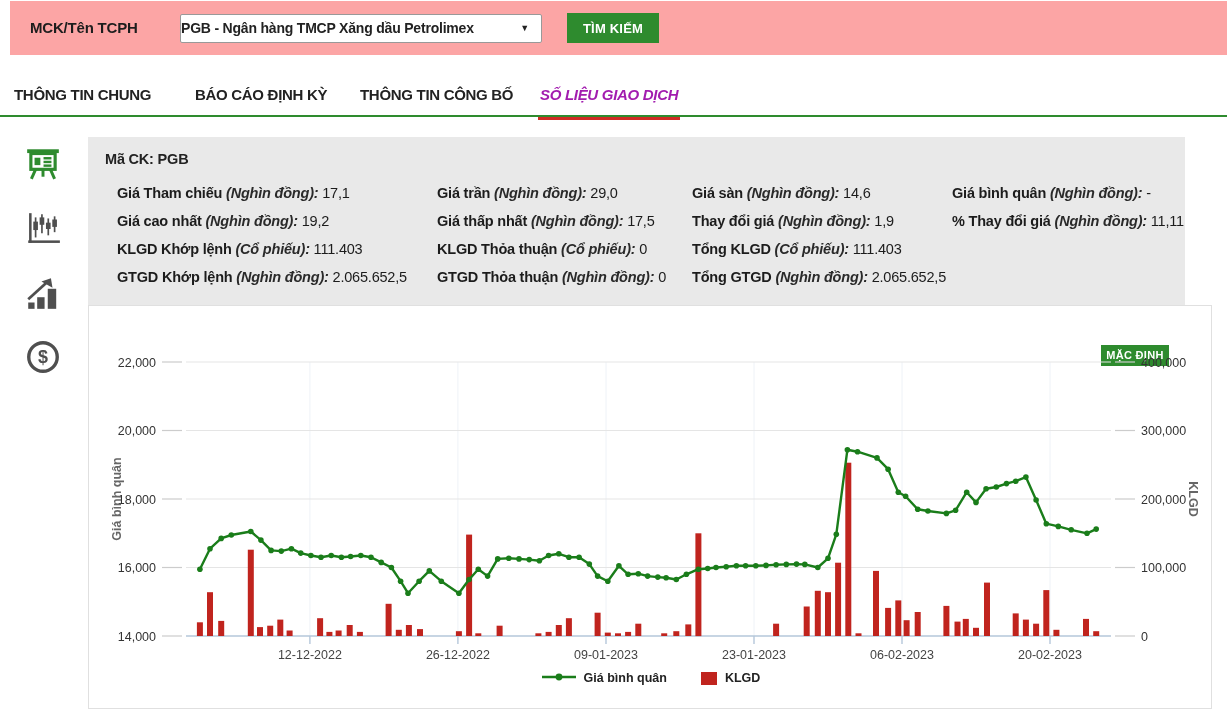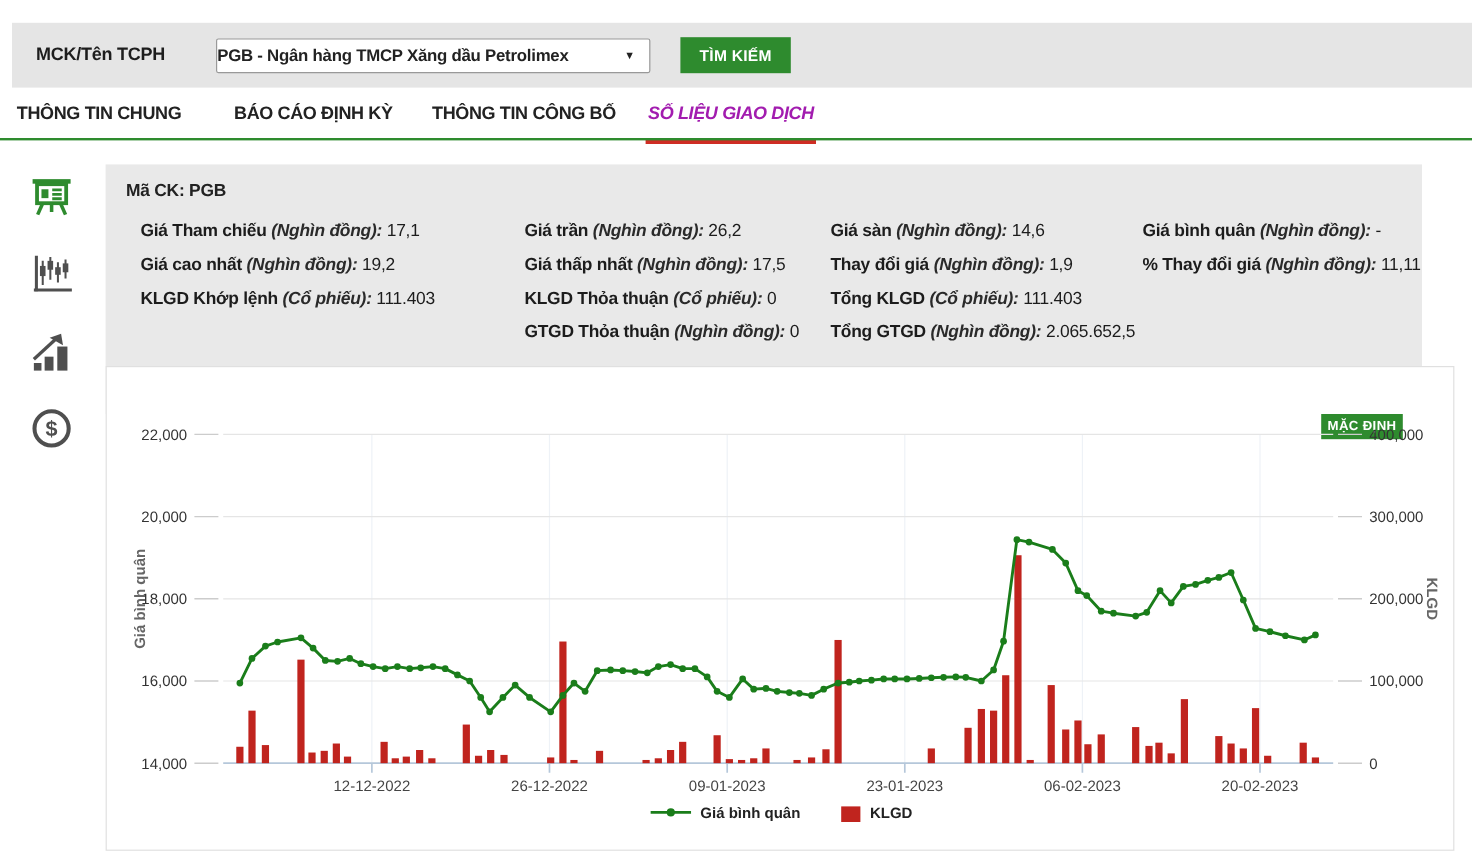--- a/index.html
+++ b/index.html
@@ -1,20 +1,20 @@
 <!DOCTYPE html>
 <html><head>
 <meta charset="utf-8">
 <style>
   * { margin:0; padding:0; box-sizing:border-box; }
   html,body { width:1227px; height:709px; background:#fff; overflow:hidden;
     font-family:"Liberation Sans","DejaVu Sans",sans-serif; color:#222; }
 
   
-  #topbar { position:absolute; left:10px; top:19px; width:1217px; height:54px; background:#e5e5e5; }
+  #topbar { position:absolute; left:10px; top:1px; width:1217px; height:54px; background:#fca5a5; }
   #topbar-label { position:absolute; left:20px; top:18px; font-size:15px; font-weight:700; letter-spacing:-0.2px; color:#1d1d1d; }
   #ticker-dropdown { position:absolute; left:170px; top:13px; width:362px; height:29px; background:#fff;
      border:1px solid #999; border-radius:2px; font-size:14px; font-weight:700; letter-spacing:-0.2px;
      line-height:27px; cursor:pointer; }
   #dropdown-arrow { position:absolute; right:12px; top:0; font-size:9px; color:#222; line-height:27px; }
   #search-button { position:absolute; left:557px; top:12px; width:92px; height:30px; background:#2e8b2e;
      color:#fff; border:none; font-size:13px; font-weight:700; letter-spacing:0.2px; cursor:pointer;
      font-family:inherit; }
 
   
@@ -117,23 +117,24 @@
 
 <div id="info-panel">
   <div id="stock-code-row">
     <span>Mã CK:</span>
     <span>PGB</span>
   </div>
   <div class="info-col c1">
       <div class="info-row"><b>Giá Tham chiếu </b><i>(Nghìn đồng):</i><span class="val"> 17,1</span></div>
       <div class="info-row"><b>Giá cao nhất </b><i>(Nghìn đồng):</i><span class="val"> 19,2</span></div>
       <div class="info-row"><b>KLGD Khớp lệnh </b><i>(Cổ phiếu):</i><span class="val"> 111.403</span></div>
+      <div class="info-row"><b>GTGD Khớp lệnh </b><i>(Nghìn đồng):</i><span class="val"> 2.065.652,5</span></div>
     </div>
   <div class="info-col c2">
-      <div class="info-row"><b>Giá trần </b><i>(Nghìn đồng):</i><span class="val"> 26,2</span></div>
+      <div class="info-row"><b>Giá trần </b><i>(Nghìn đồng):</i><span class="val"> 29,0</span></div>
       <div class="info-row"><b>Giá thấp nhất </b><i>(Nghìn đồng):</i><span class="val"> 17,5</span></div>
       <div class="info-row"><b>KLGD Thỏa thuận </b><i>(Cổ phiếu):</i><span class="val"> 0</span></div>
       <div class="info-row"><b>GTGD Thỏa thuận </b><i>(Nghìn đồng):</i><span class="val"> 0</span></div>
     </div>
   <div class="info-col c3">
       <div class="info-row"><b>Giá sàn </b><i>(Nghìn đồng):</i><span class="val"> 14,6</span></div>
       <div class="info-row"><b>Thay đổi giá </b><i>(Nghìn đồng):</i><span class="val"> 1,9</span></div>
       <div class="info-row"><b>Tổng KLGD </b><i>(Cổ phiếu):</i><span class="val"> 111.403</span></div>
       <div class="info-row"><b>Tổng GTGD </b><i>(Nghìn đồng):</i><span class="val"> 2.065.652,5</span></div>
     </div>

